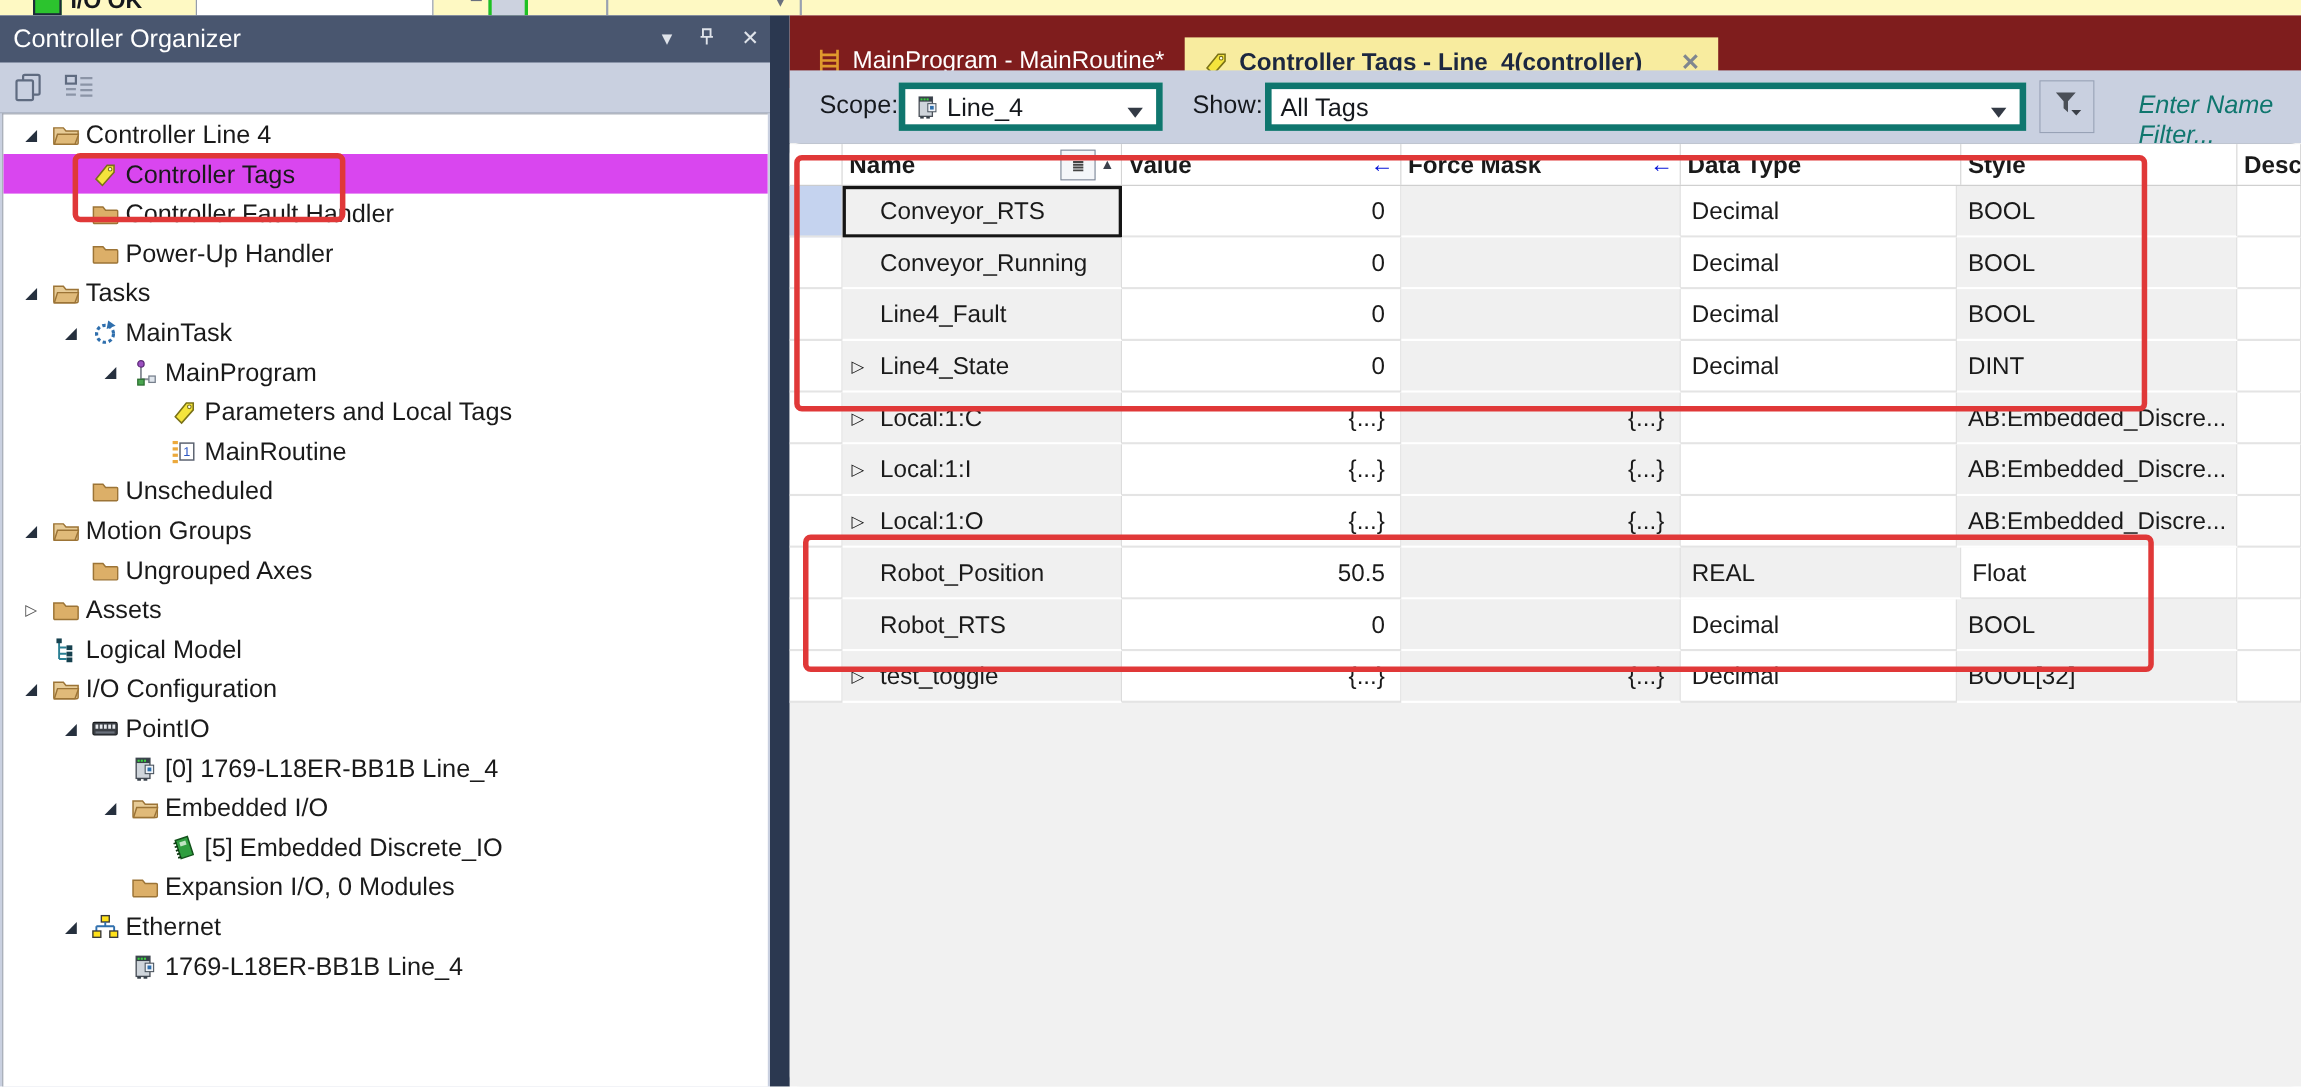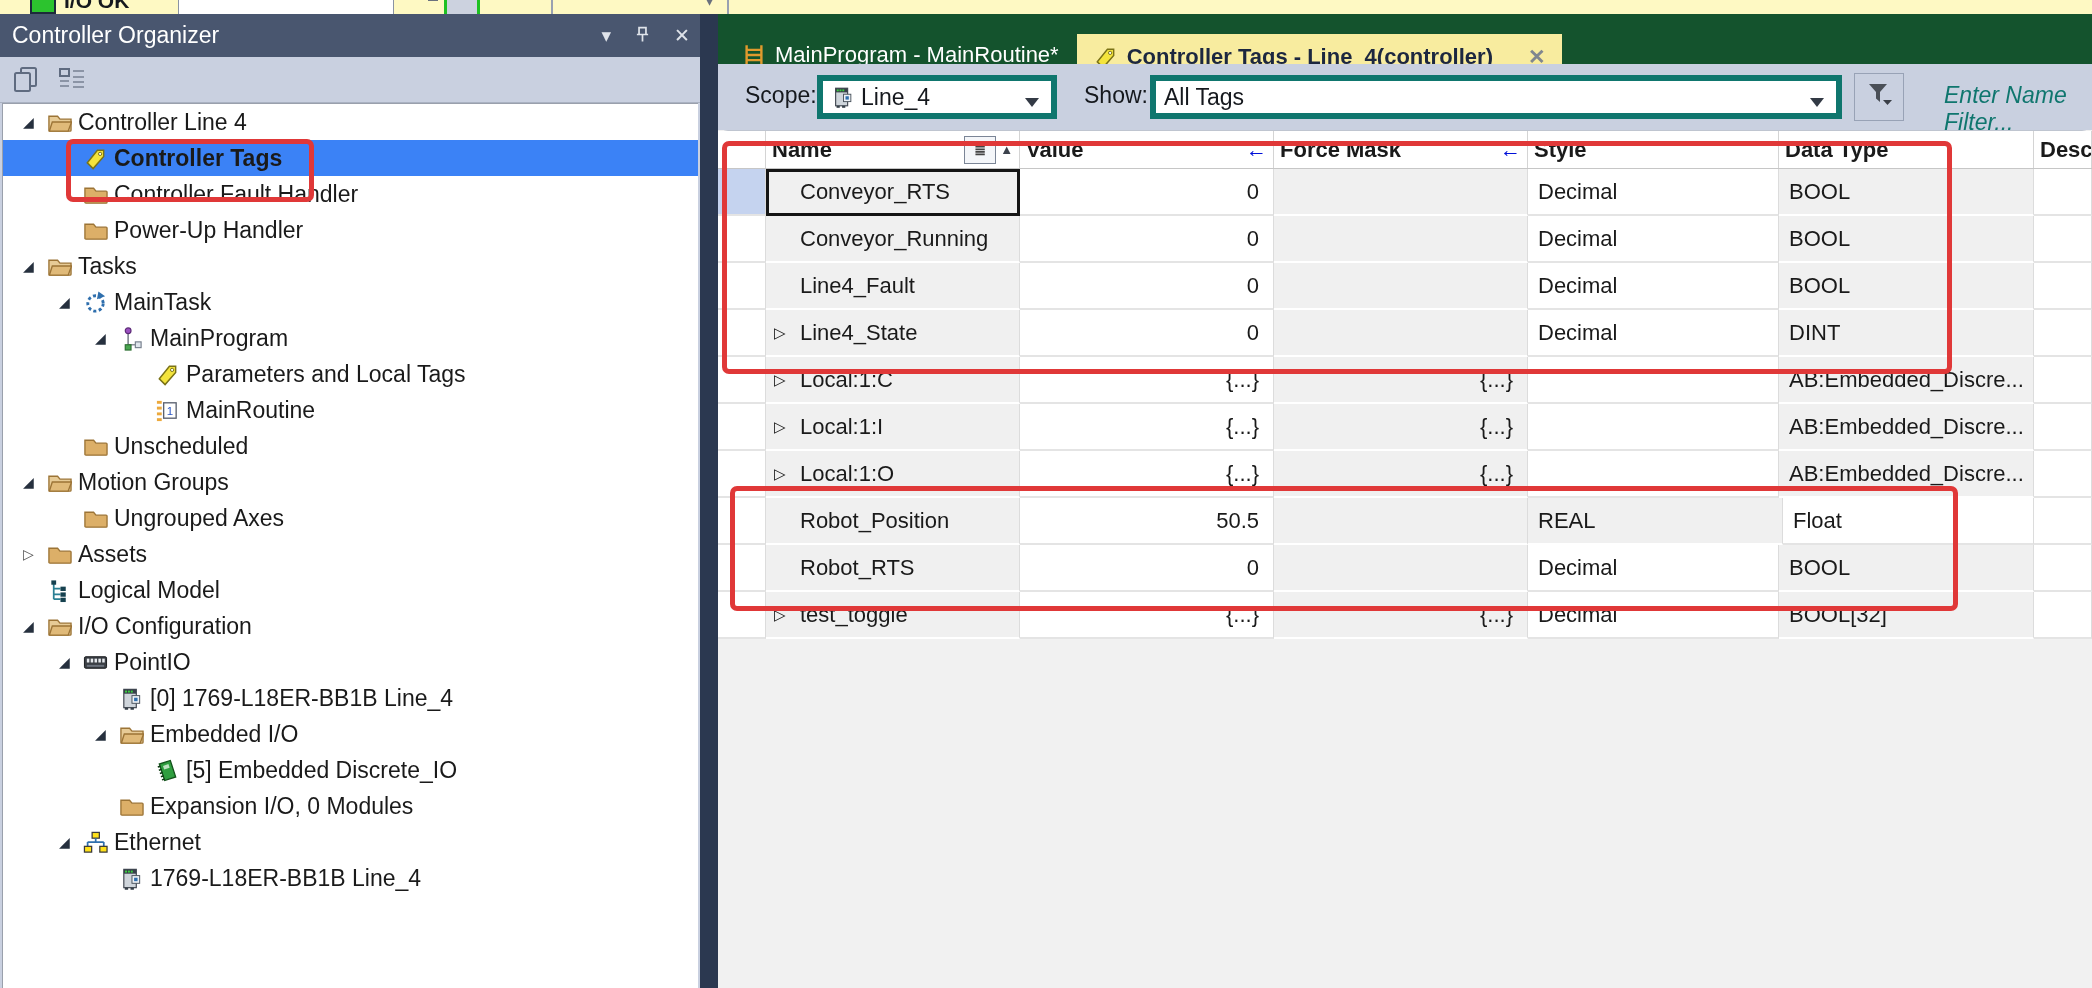--- a/index.html
+++ b/index.html
@@ -22,32 +22,32 @@
   #left-panel{position:absolute;left:0;top:14px;width:700px;height:974px;background:#c9d0e0;}
   #lp-title{position:absolute;left:0;top:0;width:700px;height:43px;background:#49566f;
             color:#fff;font-size:23px;line-height:43px;padding-left:12px;box-sizing:border-box;}
   .lp-title-icons{position:absolute;right:10px;top:0;height:43px;display:flex;align-items:center;gap:22px;color:#dfe3ea;}
   .lp-title-icons .glyph{font-size:19px;line-height:1;}
   #lp-toolbar{position:absolute;left:0;top:43px;width:700px;height:46px;background:#c9d0e0;border-bottom:1px solid #aab2c2;box-sizing:border-box;}
   .lp-tool-btn{position:absolute;top:6px;width:36px;height:34px;display:flex;align-items:center;justify-content:center;}
   #tree{position:absolute;left:2px;top:89px;width:696px;height:885px;background:#fff;
         border:1px solid #9aa0ac;border-right:none;border-bottom:none;box-sizing:border-box;overflow:hidden;}
   .tree-row{position:relative;height:36px;display:flex;align-items:center;font-size:23px;white-space:nowrap;}
-  .tree-row.selected{background:#3b82f6;font-weight:bold;}
+  .tree-row.selected{background:#d946ef;}
   .tr-arrow{width:24px;flex:0 0 24px;text-align:left;font-size:14px;color:#26303e;}
   .tr-arrow.closed{color:#555;}
   .tr-icon{width:25px;flex:0 0 25px;height:25px;margin-right:6px;display:flex;align-items:center;}
   .tr-label{padding-right:6px;}
 
   
   #splitter{position:absolute;left:700px;top:14px;width:18px;height:974px;background:#2b3850;}
 
   
   #right-panel{position:absolute;left:718px;top:14px;width:1374px;height:974px;background:#f1f1f1;}
-  #tab-bar{position:absolute;left:0;top:0;width:1374px;height:66px;background:#14532d;display:flex;align-items:flex-end;padding-left:6px;box-sizing:border-box;}
+  #tab-bar{position:absolute;left:0;top:0;width:1374px;height:66px;background:#7f1d1d;display:flex;align-items:flex-end;padding-left:6px;box-sizing:border-box;}
   .tab{display:flex;align-items:center;gap:9px;font-size:22px;}
   .tab.inactive{height:50px;color:#fff;padding:0 18px;}
   .tab.active{height:46px;background:#f8ec9f;color:#1c2740;font-weight:bold;padding:0 16px;}
   .tab .closex{font-size:21px;color:#80878f;font-weight:bold;margin-left:26px;}
 
   #rp-toolbar{position:absolute;left:0;top:50px;width:1374px;height:66px;background:#c9d0e0;font-size:23px;color:#15181d;}
   .tb-label{position:absolute;top:18px;}
   .combo{position:absolute;top:11px;height:44px;background:#fff;border:6px solid #0f766e;box-sizing:border-box;
          display:flex;align-items:center;padding-left:8px;font-size:23px;}
   .combo .caret{position:absolute;right:12px;top:17px;width:0;height:0;border-left:7px solid transparent;border-right:7px solid transparent;border-top:9px solid #333a45;}
@@ -487,25 +487,25 @@
           <div class="hcell c-val">
             <span>Value</span>
             <span class="spacer"></span>
             <span class="blue-arrow">←</span>
           </div>
           <div class="hcell c-force">
             <span>Force Mask</span>
             <span class="spacer"></span>
             <span class="blue-arrow">←</span>
           </div>
+          <div class="hcell c-type">
+            <span>Data Type</span>
+          </div>
           <div class="hcell c-style">
             <span>Style</span>
-          </div>
-          <div class="hcell c-type">
-            <span>Data Type</span>
           </div>
           <div class="hcell c-desc">
             <span>Description</span>
           </div>
         </div>
       <div id="grid-body">
           <div class="grow">
             <div class="cell c-sel white selrow"></div>
             <div class="cell c-name gray name-cell cursor">
               <span class="exp"></span>

